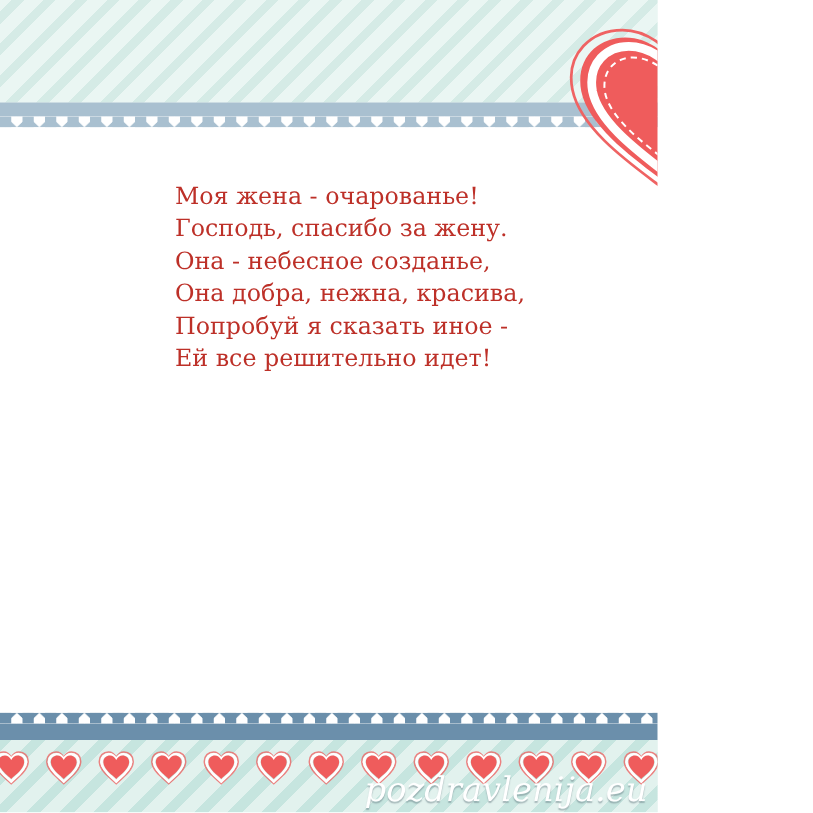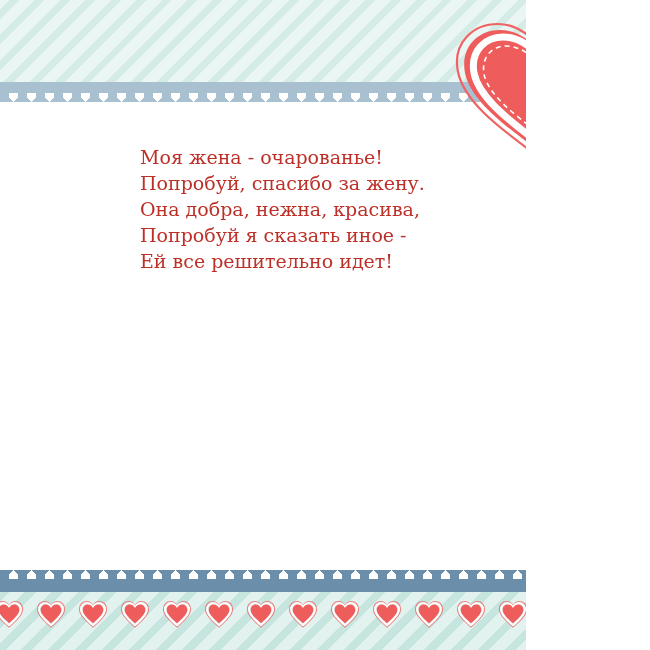--- a/index.html
+++ b/index.html
@@ -176,21 +176,22 @@
       <path d="M90 136 C 71 119, 20 89, 13 55 C 8 28, 27 12, 48 12 C 67 12, 82 25, 90 38 C 98 25, 113 12, 132 12 C 153 12, 172 28, 167 55 C 160 89, 109 119, 90 136 Z" fill="#ef5c5c"></path>
 
       <path d="M90 128 C 72 112, 28 85, 22 55 C 18 32, 34 19, 51 19 C 68 19, 83 31, 90 44 C 97 31, 112 19, 129 19 C 146 19, 162 32, 158 55 C 152 85, 108 112, 90 128 Z" fill="none" stroke="#ffffff" stroke-width="7"></path>
 
       <path d="M90 118 C 74 104, 37 81, 32 56 C 29 38, 41 28, 54 28 C 69 28, 83 39, 90 51 C 97 39, 111 28, 126 28 C 139 28, 151 38, 148 56 C 143 81, 106 104, 90 118 Z" fill="none" stroke="#ffffff" stroke-width="1.6" stroke-dasharray="5 4"></path>
     </svg>
   </div>
 
   <div class="poem">
     <span class="line">Моя жена - очарованье!</span>
-    <span class="line">Попробуй, спасибо за жену.</span>
+    <span class="line">Господь, спасибо за жену.</span>
+    <span class="line">Она - небесное созданье,</span>
     <span class="line">Она добра, нежна, красива,</span>
     <span class="line">Попробуй я сказать иное -</span>
     <span class="line">Ей все решительно идет!</span>
   </div>
 
   <div class="bot-zigzag"></div>
   <div class="bot-band"></div>
   <div class="bot-stripes"></div>
 
   <div class="heart-row" id="heart-row">
@@ -301,14 +302,15 @@
       </div>
       <div class="mini-heart" style="left:624px">
         <svg viewBox="0 0 30 30" xmlns="http://www.w3.org/2000/svg">
           <path d="M15 27 C 11 23, 2 17, 1.5 10 C 1 4.5, 5 1.5, 8.8 1.5 C 11.8 1.5, 13.8 3.6, 15 5.9 C 16.2 3.6, 18.2 1.5, 21.2 1.5 C 25 1.5, 29 4.5, 28.5 10 C 28 17, 19 23, 15 27 Z" fill="none" stroke="#ef5c5c" stroke-width="1.2" opacity="0.75"></path>
           <path d="M15 25.2 C 11.3 21.6, 3.6 16.2, 3.2 10 C 2.9 5.6, 6.2 3.3, 9.3 3.3 C 11.9 3.3, 13.9 5.2, 15 7.3 C 16.1 5.2, 18.1 3.3, 20.7 3.3 C 23.8 3.3, 27.1 5.6, 26.8 10 C 26.4 16.2, 18.7 21.6, 15 25.2 Z" fill="none" stroke="#ffffff" stroke-width="2"></path>
           <path d="M15 23.2 C 11.6 19.9, 5 15.2, 4.7 10 C 4.5 6.3, 7.3 4.4, 9.9 4.4 C 12.2 4.4, 14 6.1, 15 8 C 16 6.1, 17.8 4.4, 20.1 4.4 C 22.7 4.4, 25.5 6.3, 25.3 10 C 25 15.2, 18.4 19.9, 15 23.2 Z" fill="#ef5c5c"></path>
         </svg>
       </div>
     </div>
 
+  <div class="watermark">pozdravlenija.eu</div>
 
 </div>
 
 </body></html>

